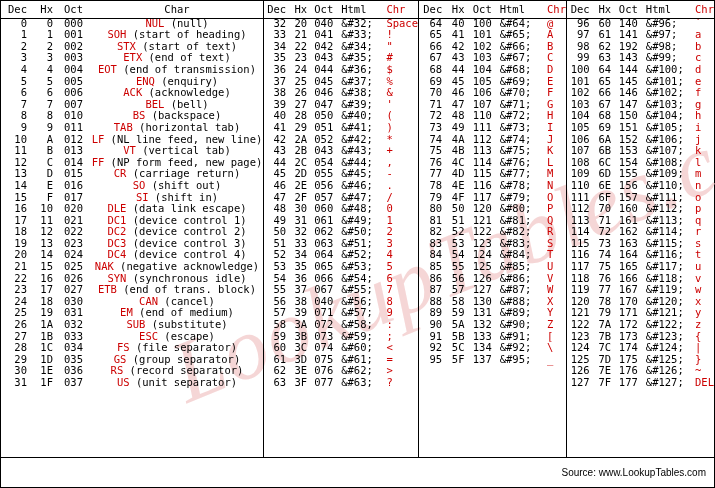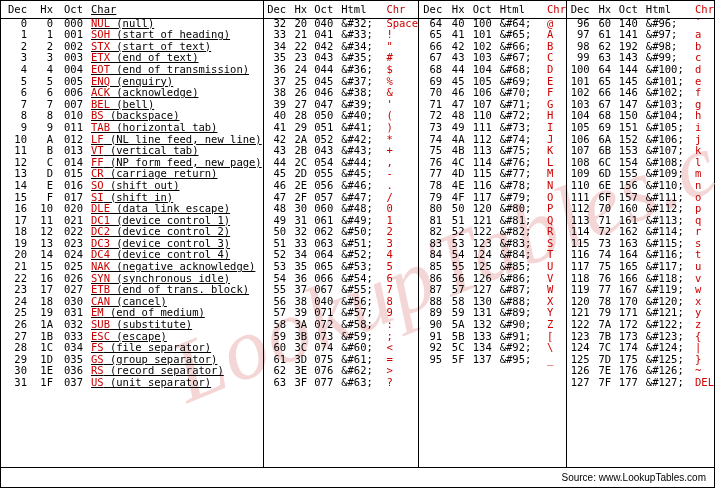--- a/index.html
+++ b/index.html
@@ -70,39 +70,39 @@
     text-align: right;
     padding-bottom: 2px;
   }
   .hdr-row th {
     font-size: 10.5px;
     margin-left: 41px;
   }
   .c-dec { width: 26px; padding-right: 4px; }
   .c-hx  { width: 22px; padding-right: 4px; }
   .c-oct { width: 26px; padding-right: 6px; }
-  .c-char { text-align: left; padding-left: 2px; text-decoration: underline; }
+  .c-char { text-align: center; padding-left: 2px; }
   .c-html { width: 46px; text-align: left; padding-left: 2px; }
   .c-chr { text-align: left; padding-left: 7px; color: #cc0000; }
   .ctl-name { color: #cc0000; }
   .ctl-desc { color: #000000; }
   thead th.c-chr { color: #cc0000; }
   .hdr-sep {
     position: absolute;
     left: 0;
     right: 0;
     top: 17px;
     border-top: 1px solid #000;
   }
   footer {
     position: absolute;
     left: 0;
     right: 0;
     bottom: 0;
-    height: 20px;
+    height: 30px;
     border-top: 1px solid #000;
     font-family: "Liberation Sans", sans-serif;
     font-size: 10px;
     color: #000;
     display: flex;
     align-items: center;
     justify-content: flex-end;
     padding-right: 8px;
     box-sizing: border-box;
     background: #fff;

